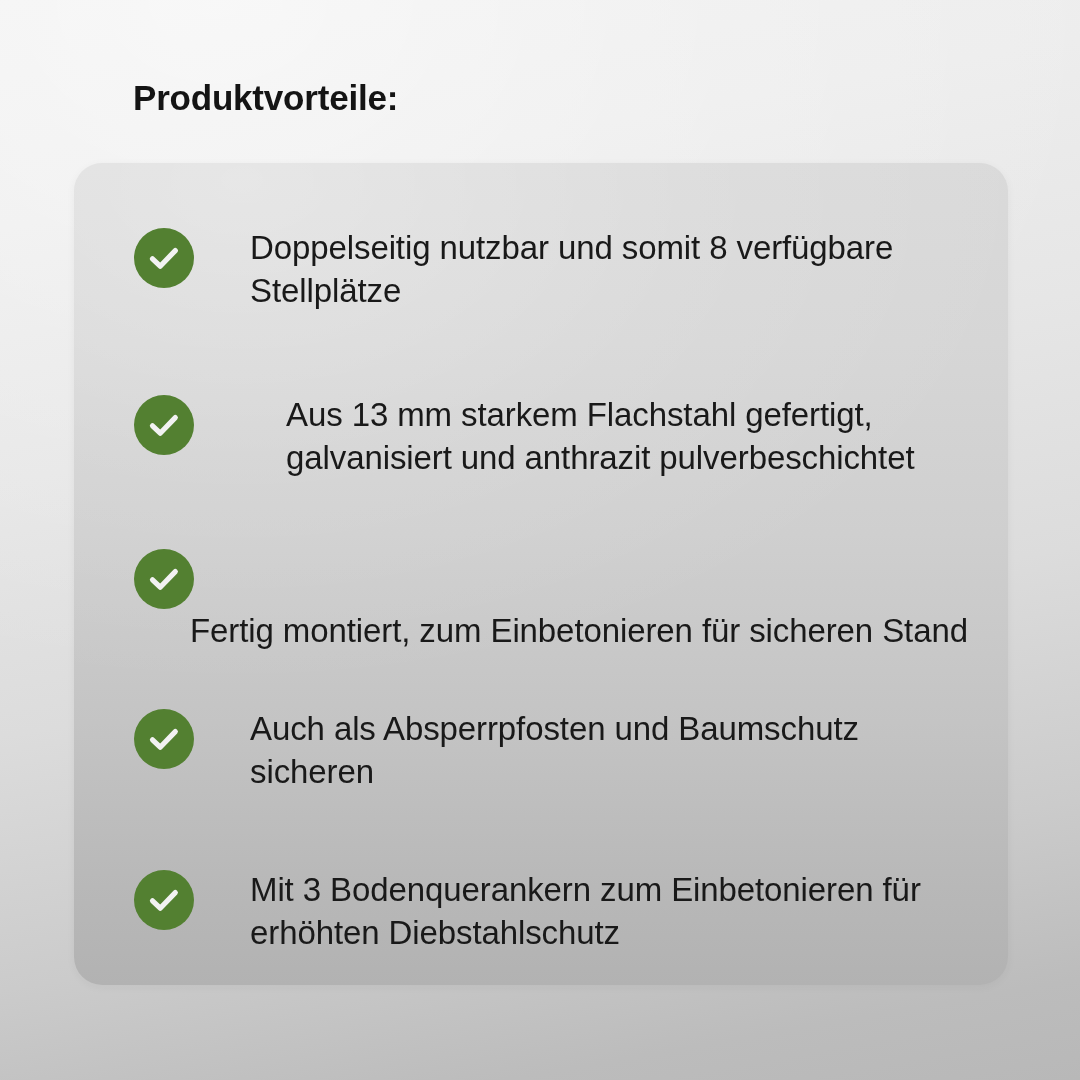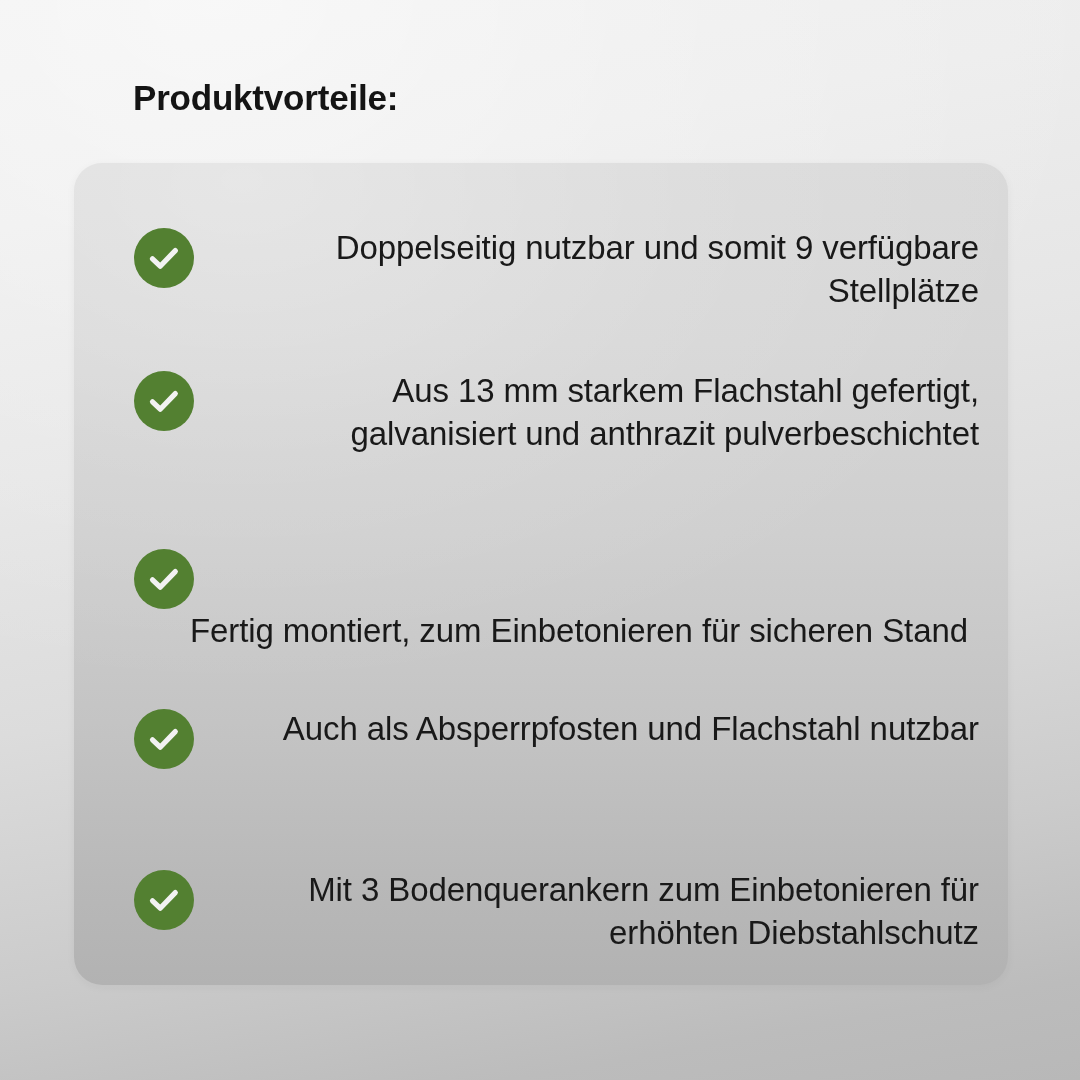--- a/index.html
+++ b/index.html
@@ -24,21 +24,20 @@
     box-sizing: border-box;
     background:
       linear-gradient(170deg,
         #f0f0f0 0%,
         #ededed 18%,
         #e6e6e6 38%,
         #dcdcdc 58%,
         #cbcbcb 78%,
         #bcbcbc 92%,
         #b8b8b8 100%);
-    text-align: right;
   }
   
   .canvas::before {
     content: "";
     position: absolute;
     inset: 0;
     background: radial-gradient(120% 90% at 20% 0%,
       rgba(255,255,255,0.55) 0%,
       rgba(255,255,255,0.22) 35%,
       rgba(255,255,255,0.0) 70%);
@@ -102,21 +101,21 @@
 
   .benefit-item {
     position: absolute;
     left: 60px;
     width: 845px;
     display: flex;
     align-items: flex-start;
     gap: 0;
   }
   .benefit-item:nth-child(1) { top: 63px; }
-  .benefit-item:nth-child(2) { top: 206px; }
+  .benefit-item:nth-child(2) { top: 230px; gap: 36px; }
   .benefit-item:nth-child(3) { top: 384px; flex-direction: column; }
   .benefit-item:nth-child(4) { top: 544px; }
   .benefit-item:nth-child(5) { top: 705px; }
 
   .check-badge {
     flex: 0 0 auto;
     width: 60px;
     height: 60px;
     border-radius: 50%;
     background: #538031;
@@ -150,21 +149,21 @@
 
   <div class="benefits-card">
     <ul class="benefits-list">
 
       <li class="benefit-item">
         <span class="check-badge">
           <svg viewBox="0 0 34 34" aria-hidden="true">
             <path d="M5.5 17.8 L13.2 25.2 L28.3 9.6" fill="none" stroke="#f2f2f2" stroke-width="5.2" stroke-linecap="round" stroke-linejoin="round"></path>
           </svg>
         </span>
-        <span class="benefit-text">Doppelseitig nutzbar und somit 9 verfügbare Stellplätze</span>
+        <span class="benefit-text">Doppelseitig nutzbar und somit 8 verfügbare Stellplätze</span>
       </li>
 
       <li class="benefit-item">
         <span class="check-badge">
           <svg viewBox="0 0 34 34" aria-hidden="true">
             <path d="M5.5 17.8 L13.2 25.2 L28.3 9.6" fill="none" stroke="#f2f2f2" stroke-width="5.2" stroke-linecap="round" stroke-linejoin="round"></path>
           </svg>
         </span>
         <span class="benefit-text">Aus 13 mm starkem Flachstahl gefertigt, galvanisiert und anthrazit pulverbeschichtet</span>
       </li>
@@ -177,21 +176,21 @@
         </span>
         <span class="benefit-text">Fertig montiert, zum Einbetonieren für sicheren Stand</span>
       </li>
 
       <li class="benefit-item">
         <span class="check-badge">
           <svg viewBox="0 0 34 34" aria-hidden="true">
             <path d="M5.5 17.8 L13.2 25.2 L28.3 9.6" fill="none" stroke="#f2f2f2" stroke-width="5.2" stroke-linecap="round" stroke-linejoin="round"></path>
           </svg>
         </span>
-        <span class="benefit-text">Auch als Absperrpfosten und Flachstahl nutzbar</span>
+        <span class="benefit-text">Auch als Absperrpfosten und Baumschutz sicheren</span>
       </li>
 
       <li class="benefit-item">
         <span class="check-badge">
           <svg viewBox="0 0 34 34" aria-hidden="true">
             <path d="M5.5 17.8 L13.2 25.2 L28.3 9.6" fill="none" stroke="#f2f2f2" stroke-width="5.2" stroke-linecap="round" stroke-linejoin="round"></path>
           </svg>
         </span>
         <span class="benefit-text">Mit 3 Bodenquerankern zum Einbetonieren für erhöhten Diebstahlschutz</span>
       </li>

